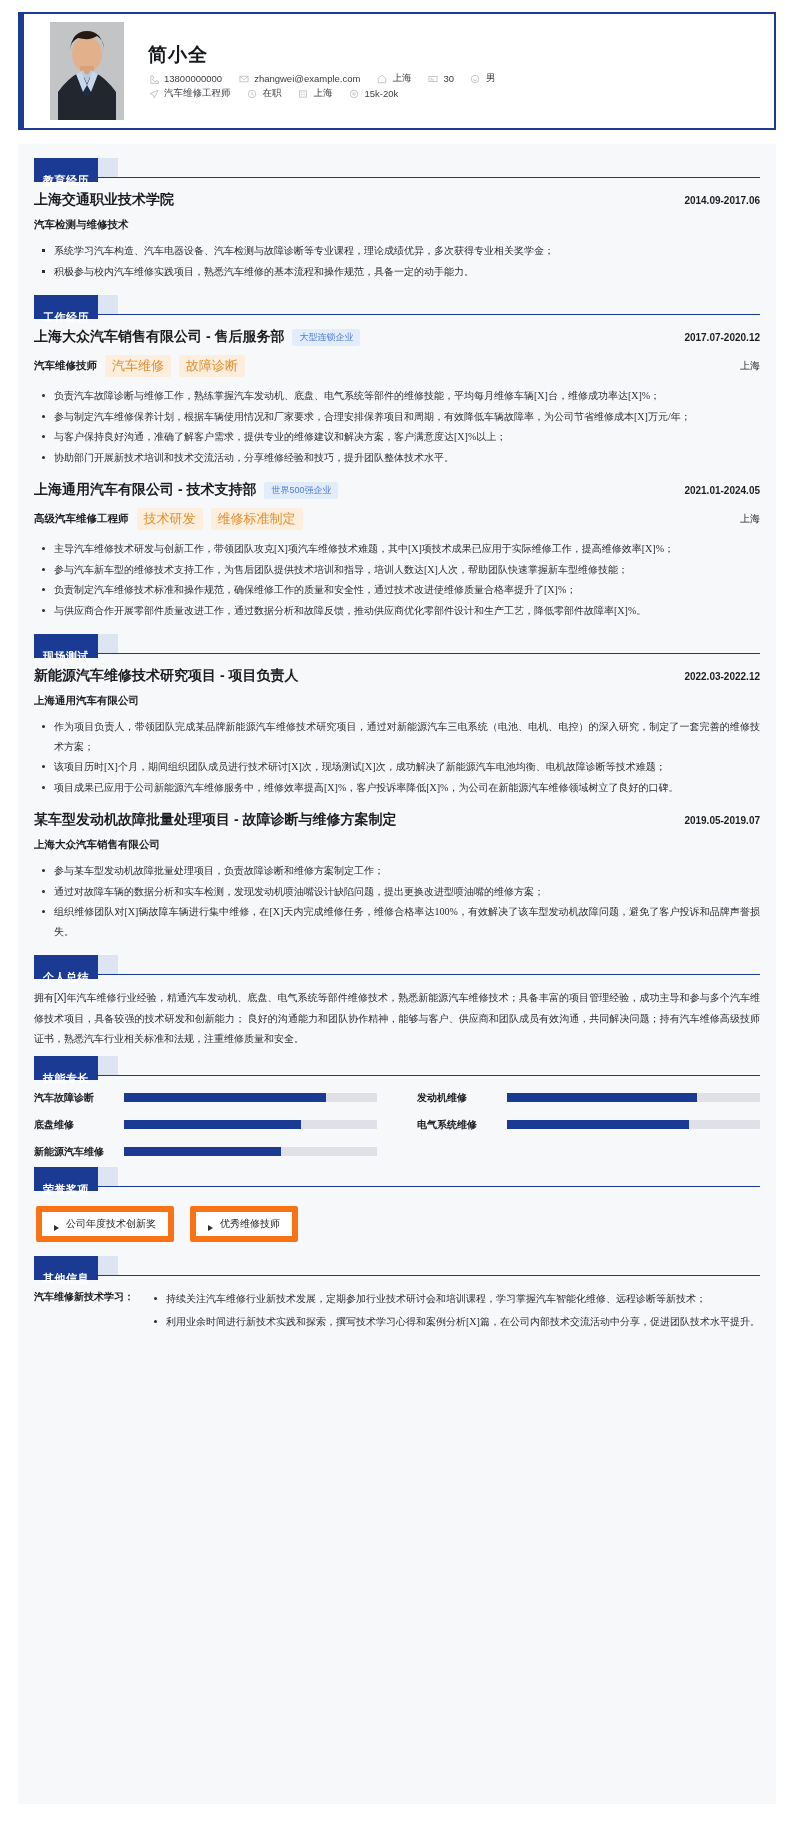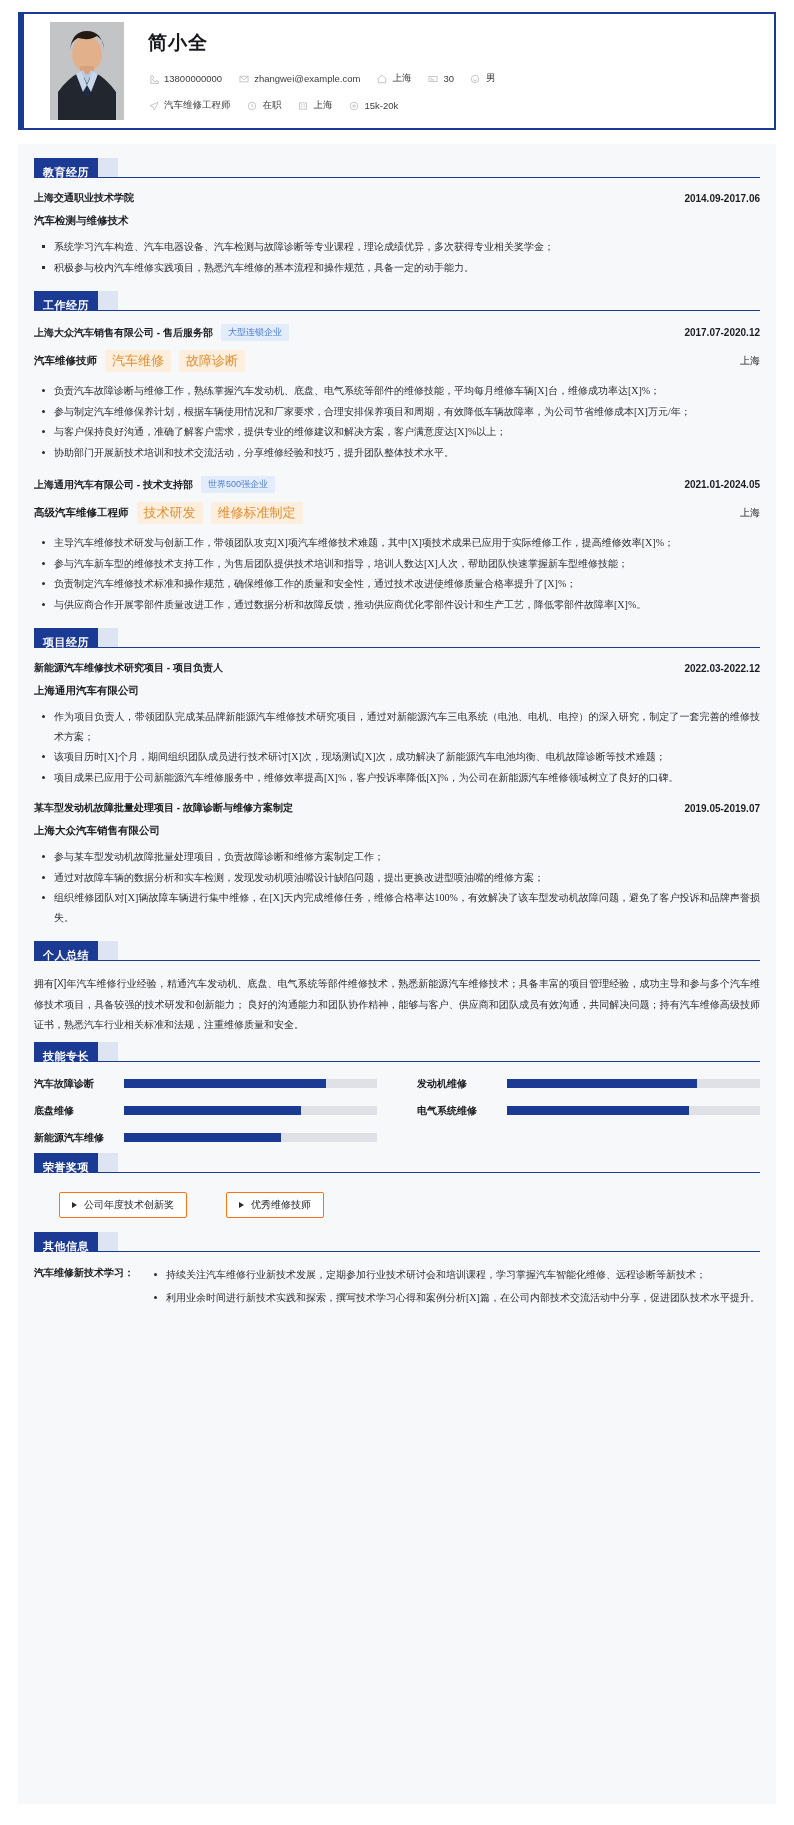--- a/index.html
+++ b/index.html
@@ -42,21 +42,21 @@
     position: relative;
     overflow: hidden;
   }
   .photo svg { display:block; width:100%; height:100%; }
   .header-info {
     margin-left: 24px;
     flex: 1 1 auto;
     display: flex;
     flex-direction: column;
     justify-content: center;
-    gap: 14px;
+    gap: 2px;
   }
   .name {
     font-size: 19px;
     font-weight: bold;
     color: #16181c;
     letter-spacing: 1px;
     margin-bottom: 2px;
   }
   .meta-row {
     display: flex;
@@ -105,21 +105,21 @@
   }
   .sec-head .tagbox {
     position: absolute;
     left: 0; top: 0;
     height: 20px;
     background: #1b3a93;
     color: #fff;
     font-size: 11px;
     font-weight: bold;
     line-height: 20px;
-    padding: 4px 9px;
+    padding: 12px 9px;
     letter-spacing: .5px;
     z-index: 2;
   }
   .sec-head .rule {
     position: absolute;
     left: 0; right: 0; bottom: 0;
     height: 1px;
     background: #1b3a93;
   }
 
@@ -131,21 +131,21 @@
     justify-content: space-between;
     margin-bottom: 9px;
   }
   .entry-row .left {
     display: flex;
     align-items: center;
     flex-wrap: wrap;
     gap: 8px;
   }
   .org {
-    font-size: 10px;
+    font-size: 14px;
     font-weight: bold;
     color: #1b1d21;
   }
   .date {
     font-size: 10px;
     font-weight: bold;
     color: #1b1d21;
     white-space: nowrap;
   }
   .loc {
@@ -262,29 +262,28 @@
 
   
   .awards {
     display: flex;
     gap: 16px;
     flex-wrap: wrap;
     padding: 6px 0 10px 2px;
   }
   .award-chip {
     display: inline-flex;
-    align-items: center;
+    align-items: flex-end;
     gap: 7px;
-    border: 1px solid #f97316;
+    border: 6px solid #f97316;
     background: #ffffff;
     padding: 5px 12px;
     font-size: 10px;
     color: #1b1d21;
     border-radius: 2px;
-    margin-left: 23px;
   }
   .award-chip .tri {
     width: 0; height: 0;
     border-left: 5px solid #2a2d33;
     border-top: 3.5px solid transparent;
     border-bottom: 3.5px solid transparent;
   }
 
   
   .other-row {
@@ -488,21 +487,21 @@
         <li>参与汽车新车型的维修技术支持工作，为售后团队提供技术培训和指导，培训人数达[X]人次，帮助团队快速掌握新车型维修技能；</li>
         <li>负责制定汽车维修技术标准和操作规范，确保维修工作的质量和安全性，通过技术改进使维修质量合格率提升了[X]%；</li>
         <li>与供应商合作开展零部件质量改进工作，通过数据分析和故障反馈，推动供应商优化零部件设计和生产工艺，降低零部件故障率[X]%。</li>
       </ul>
     </div>
   </div>
 
   <div class="section">
     <div class="sec-head">
       <div class="shadow"></div>
-      <div class="tagbox">项目经历</div>
+      <div class="tagbox">现场测试</div>
       <div class="rule"></div>
     </div>
 
     <div class="entry">
       <div class="entry-row">
         <div class="left">
           <span class="org">新能源汽车维修技术研究项目 - 项目负责人</span>
         </div>
         <span class="date">2022.03-2022.12</span>
       </div>

